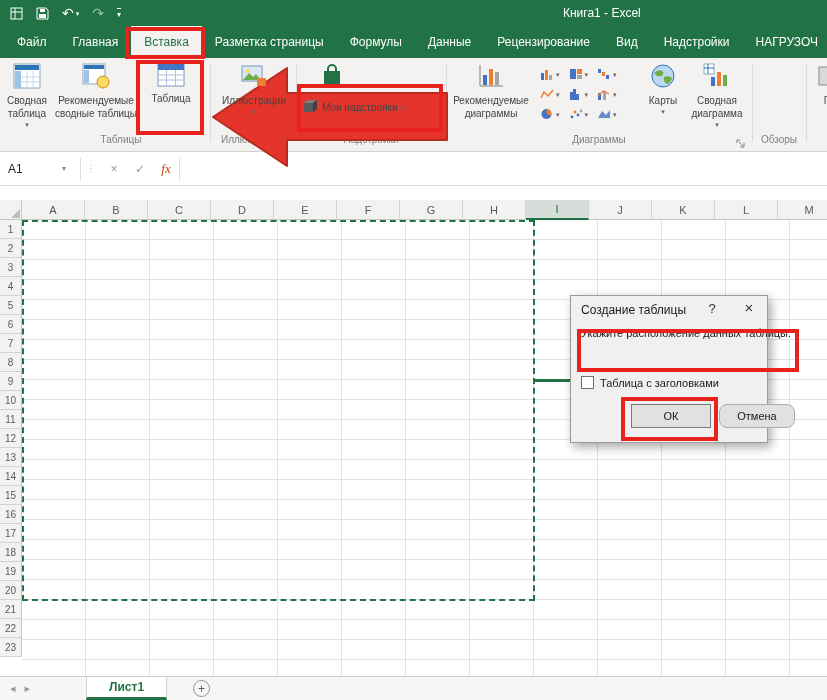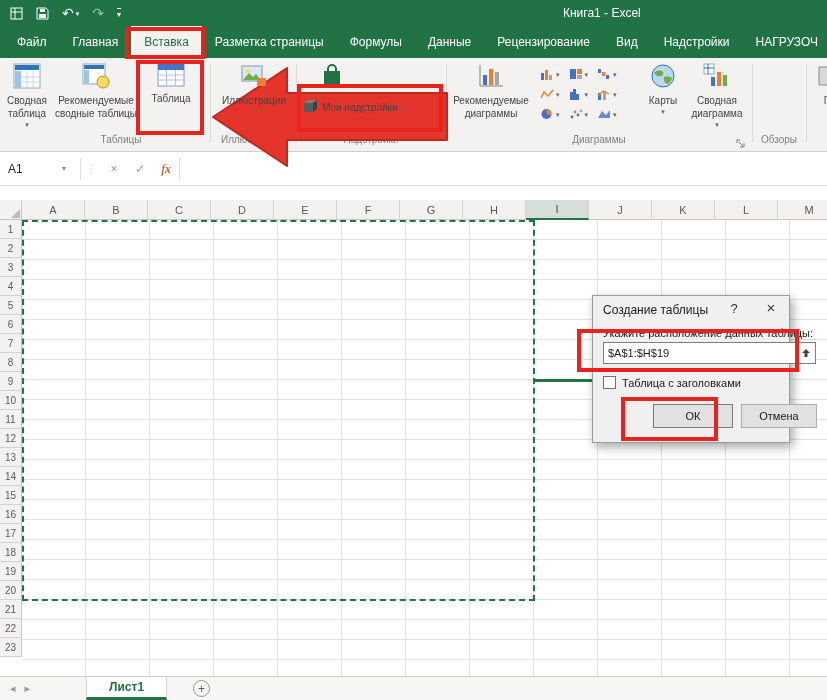--- a/index.html
+++ b/index.html
@@ -53,36 +53,36 @@
   .colh.sel{background:#d7ddd8;border-bottom:2px solid #217346;color:#1e6b40;}
   .rowheaders{position:absolute;left:0;top:20px;width:22px;}
   .rowh{height:19px;border-bottom:1px solid #d4d2d0;border-right:1px solid #c8c6c4;background:#f4f2f1;font-size:10px;color:#5c5a58;display:flex;align-items:center;justify-content:center;}
   .cells{position:absolute;left:22px;top:20px;right:0;bottom:0;
     background-image:repeating-linear-gradient(to right,transparent 0 63px,#e2e2e2 63px 64px),
                      repeating-linear-gradient(to bottom,transparent 0 19px,#e2e2e2 19px 20px);}
   .selbox{position:absolute;left:22px;top:20px;width:513px;height:381px;border:2px dashed #217346;pointer-events:none;}
   .activeseg{position:absolute;left:534px;top:179px;width:64px;height:3px;background:#217346;}
 
   
-  .dialog{position:absolute;left:592px;top:295px;width:198px;height:148px;background:#f0f0f0;border:1px solid #9b9b9b;
+  .dialog{position:absolute;left:570px;top:295px;width:198px;height:148px;background:#f0f0f0;border:1px solid #9b9b9b;
           box-shadow:3px 4px 10px rgba(0,0,0,.35);z-index:40;font-size:11px;}
   .dtitle{position:absolute;left:10px;top:7px;font-size:12px;color:#1a1a1a;}
   .dhelp{position:absolute;right:44px;top:5px;width:22px;text-align:center;font-size:13px;color:#333;}
   .dclose{position:absolute;right:6px;top:3px;width:24px;text-align:center;font-size:15px;color:#333;}
   .dprompt{position:absolute;left:10px;top:31px;white-space:nowrap;color:#1a1a1a;}
   .dinput{position:absolute;left:10px;top:46px;width:213px;height:22px;background:#fff;border:1px solid #7f7f7f;}
   .dinput input{position:absolute;left:0;top:0;width:190px;height:20px;border:none;outline:none;background:transparent;
                 font-size:11px;font-family:inherit;padding:0 0 0 4px;color:#1a1a1a;}
   .rpick{position:absolute;right:0;top:0;width:20px;height:20px;border-left:1px solid #7f7f7f;background:#fdfdfd;
          display:flex;align-items:center;justify-content:center;}
   .dcheck{position:absolute;left:10px;top:80px;display:flex;align-items:center;gap:6px;color:#1a1a1a;}
   .cbox{width:13px;height:13px;background:#fff;border:1px solid #707070;}
   .dbtn{position:absolute;top:108px;height:24px;background:#e1e1e1;border:1px solid #adadad;display:flex;align-items:center;justify-content:center;color:#1a1a1a;}
   .dok{left:60px;width:80px;border-color:#7a7a7a;}
-  .dcancel{left:148px;width:76px;}
+  .dcancel{left:148px;width:76px;border-radius:8px;}
 
   
   .redbox{position:absolute;border:4px solid #e8231d;z-index:60;pointer-events:none;}
   .arrow{position:absolute;left:205px;top:60px;z-index:50;pointer-events:none;}
 
   
   .sheetbar{position:absolute;left:0;top:676px;width:100%;height:24px;background:#f7f6f5;border-top:1px solid #cfcdcb;display:flex;align-items:center;}
   .navs{display:flex;gap:9px;padding:0 10px;color:#9a9896;font-size:11px;}
   .sheettab{margin-left:46px;height:23px;padding:0 22px;background:#fff;border-left:1px solid #d4d2d0;border-right:1px solid #d4d2d0;
             border-bottom:3px solid #217346;display:flex;align-items:center;font-size:12px;font-weight:700;color:#217346;}
@@ -411,28 +411,20 @@
     <div class="cells"></div>
     <div class="activeseg"></div>
     <div class="selbox"></div>
   </div>
 
   <div class="dialog">
     <div class="dtitle">Создание таблицы</div>
     <div class="dhelp">?</div>
     <div class="dclose">×</div>
     <div class="dprompt">Укажите расположение данных таблицы:</div>
-    <div class="dinput">
-      <input type="text" value="$A$1:$H$19" style="">
-      <span class="rpick">
-        <svg width="10" height="10">
-            <path d="M5 1 L9 5 H6.5 V9 H3.5 V5 H1 Z" fill="#444"></path>
-          </svg>
-      </span>
-    </div>
     <div class="dcheck">
       <span class="cbox"></span>
       <span>Таблица с заголовками</span>
     </div>
     <div class="dbtn dok">ОК</div>
     <div class="dbtn dcancel">Отмена</div>
   </div>
 
   <svg class="arrow" width="250" height="115">
     <polygon points="8,57 82,8 82,33 242,33 242,80 82,80 82,106" fill="#e5342b" stroke="#b92b20" stroke-width="2" stroke-linejoin="round"></polygon>

